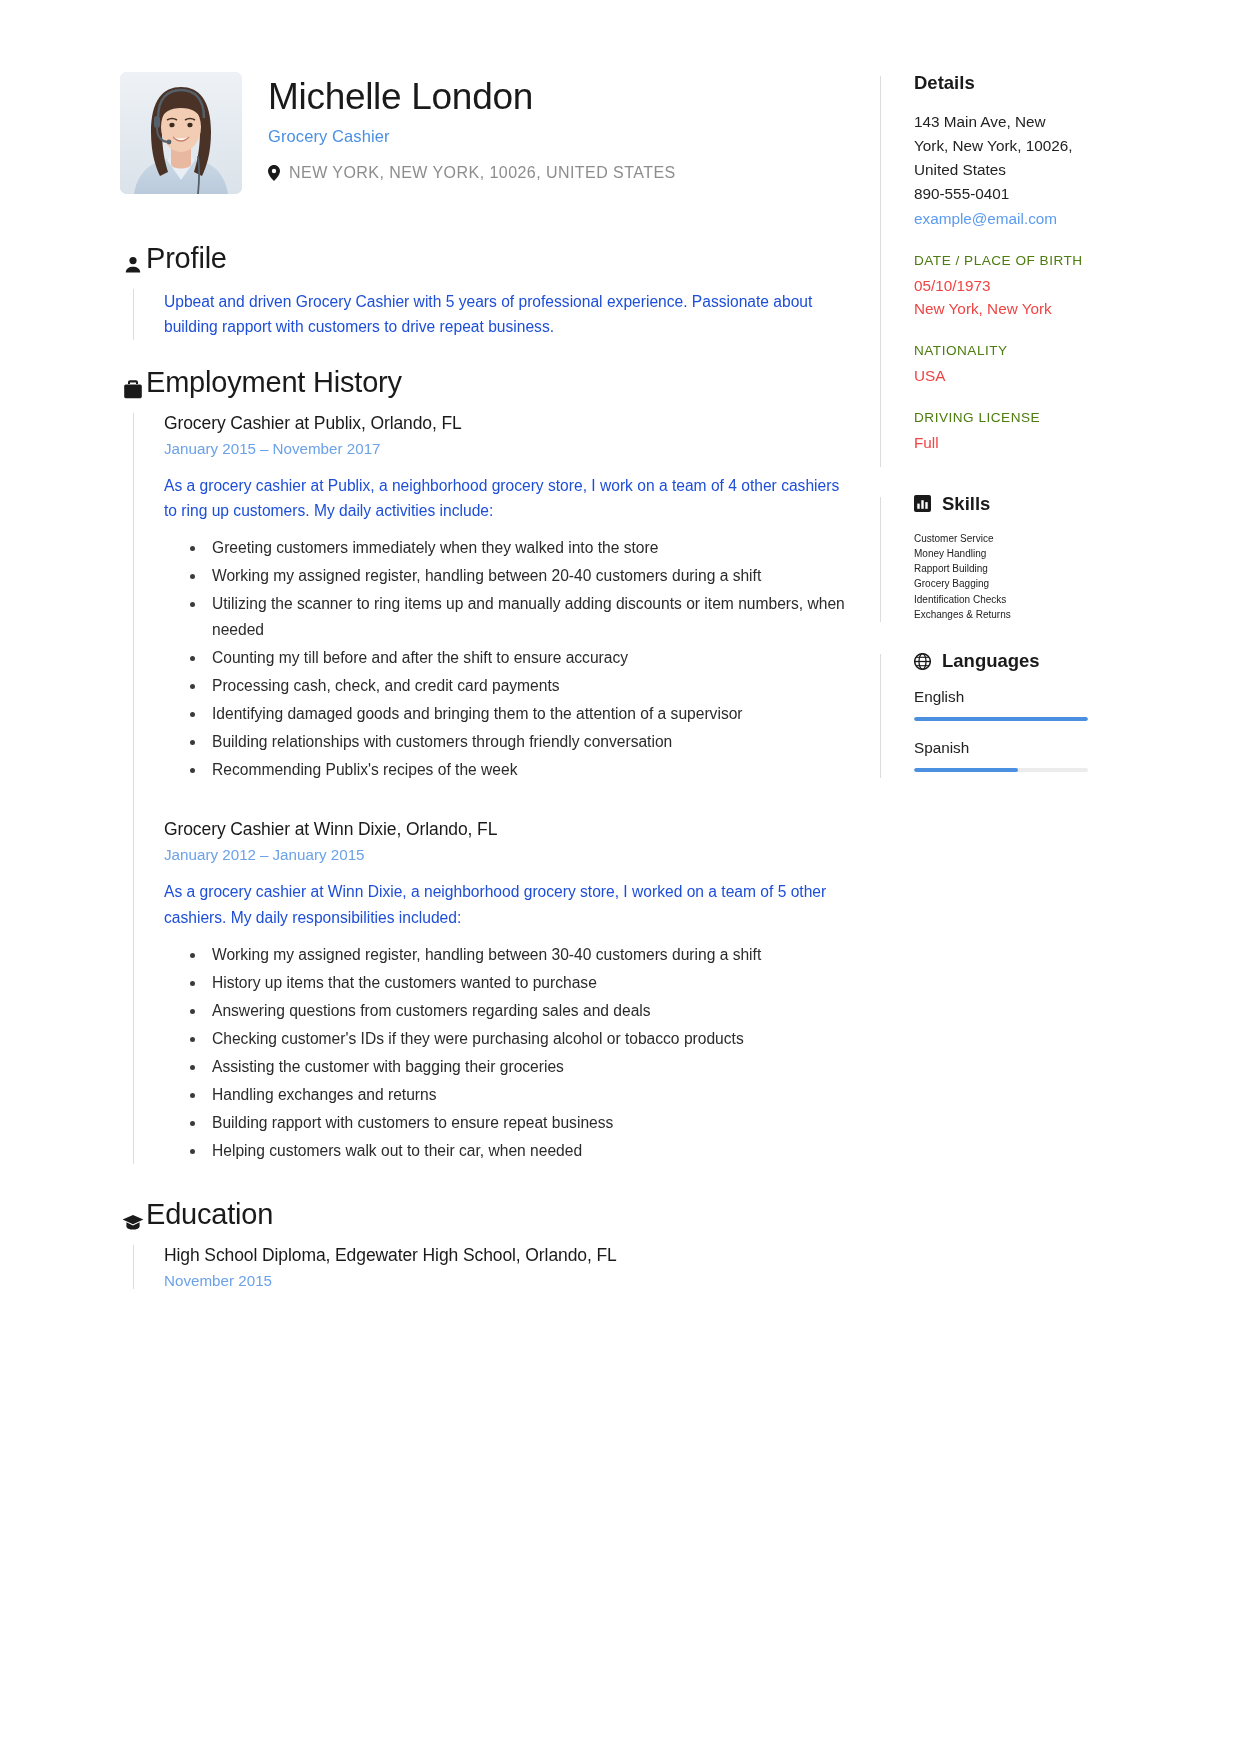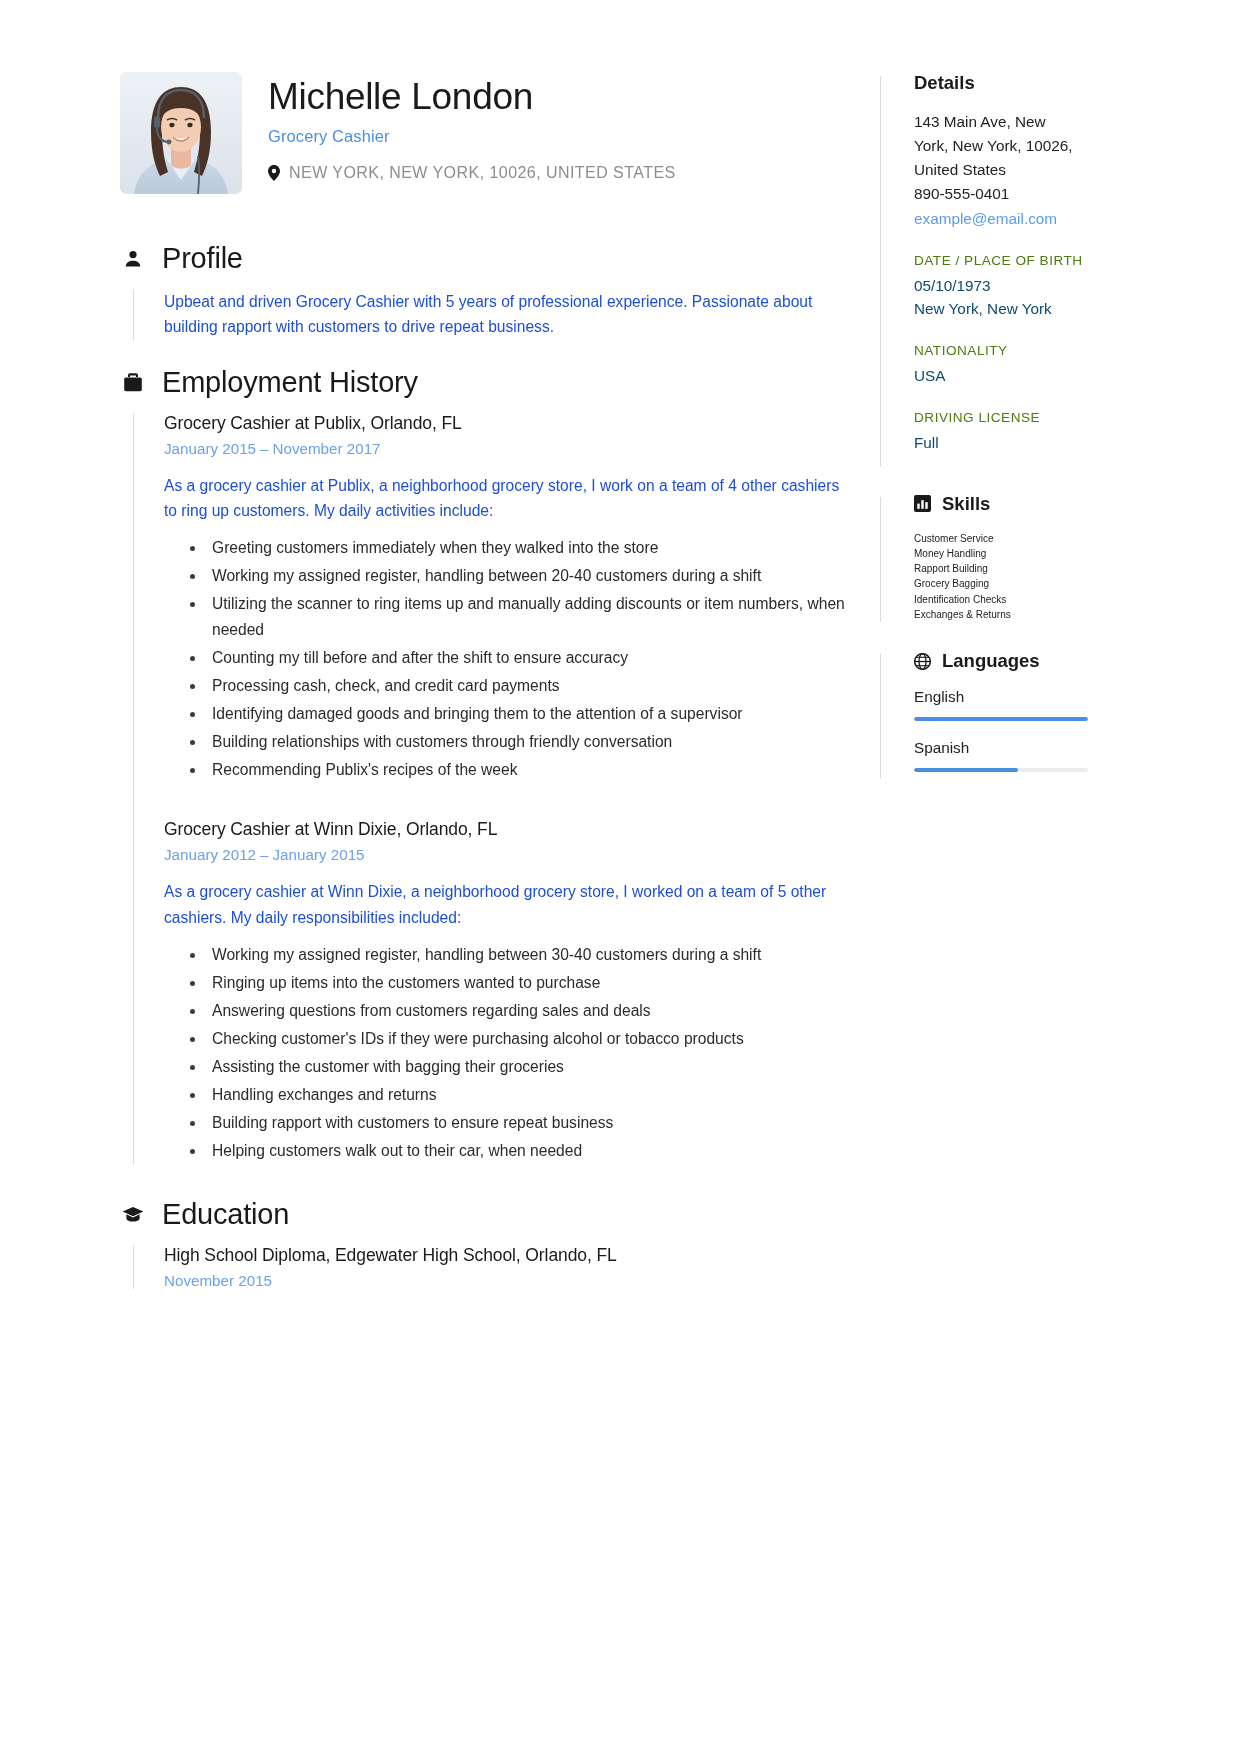--- a/index.html
+++ b/index.html
@@ -69,22 +69,21 @@
     gap: 9px;
     font-size: 16px;
     color: #8d8d8d;
     letter-spacing: 0.45px;
   }
   .pin-icon { display: inline-flex; color: #1a1a1a; }
 
   .section { margin-bottom: 10px; }
   .section-head {
     display: flex;
-    align-items: center;
-    gap: 16px;
+    align-items: flex-end;
     margin: 0 0 14px 0;
   }
   .section-icon {
     width: 26px;
     display: inline-flex;
     justify-content: center;
     align-items: center;
     color: #1a1a1a;
   }
   .section-title {
@@ -191,21 +190,21 @@
   }
   .field-label {
     font-size: 13.6px;
     color: #4d7c0f;
     letter-spacing: 0.5px;
     margin: 22px 0 6px 0;
   }
   .field-value {
     font-size: 15.3px;
     line-height: 1.55;
-    color: #0c4a6e;
+    color: #ef4444;
   }
   .skills-list { margin-top: 2px; }
   .skill-item {
     font-size: 10px;
     line-height: 1.53;
     color: #222;
   }
   .lang-item { margin-bottom: 14px; }
   .lang-name {
     font-size: 15.3px;
@@ -336,21 +335,21 @@
         </div>
 
         <div class="entry" style="margin-top:36px;">
           <h3 class="entry-title">Grocery Cashier at Winn Dixie, Orlando, FL</h3>
           <div class="entry-date">
             <span>January 2012</span><span class="dash">–</span><span>January 2015</span>
           </div>
           <p class="para">As a grocery cashier at Winn Dixie, a neighborhood grocery store, I worked on a team of 5 other cashiers. My daily responsibilities included:</p>
           <ul class="bullets">
             <li>Working my assigned register, handling between 30-40 customers during a shift</li>
-            <li>Ringing up items into the customers wanted to purchase</li>
+            <li>History up items that the customers wanted to purchase</li>
             <li>Answering questions from customers regarding sales and deals</li>
             <li>Checking customer's IDs if they were purchasing alcohol or tobacco products</li>
             <li>Assisting the customer with bagging their groceries</li>
             <li>Handling exchanges and returns</li>
             <li>Building rapport with customers to ensure repeat business</li>
             <li>Helping customers walk out to their car, when needed</li>
           </ul>
         </div>
 
       </div>

